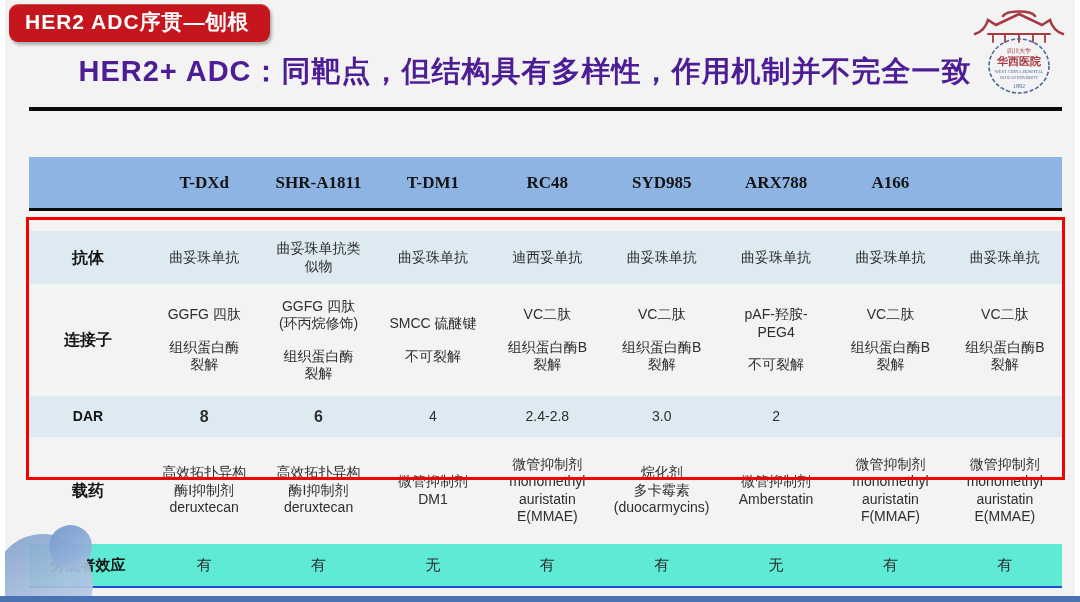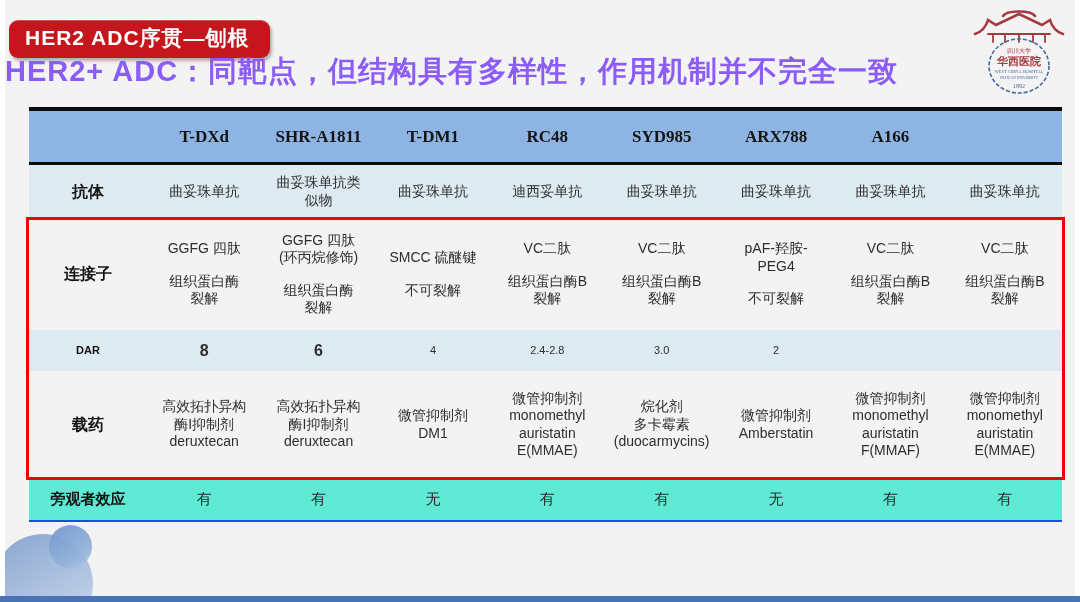--- a/index.html
+++ b/index.html
@@ -7,54 +7,55 @@
     width:1080px;height:602px;position:relative;overflow:hidden;
     background:#ffffff;
     font-family:"Liberation Sans","DejaVu Sans",sans-serif;
   }
   .slide{
     position:absolute;left:5px;right:5px;top:0;bottom:0;
     background:#F3F3F3;overflow:hidden;
   }
   
   .badge{
-    position:absolute;left:4px;top:20px;
+    position:absolute;left:4px;top:4px;
     background:#C4161C;color:#ffffff;
     font-size:21px;font-weight:bold;
     padding:4px 20px 6px 16px;border-radius:9px;
     box-shadow:2px 3px 3px rgba(120,120,120,0.55), inset 0 1px 0 rgba(255,255,255,0.25);
     letter-spacing:1px;
   }
   
   .title{
     position:absolute;left:0;top:52px;width:1040px;
-    font-size:29px;font-weight:bold;color:#8b5cf6;
+    text-align:center;
+    font-size:29px;font-weight:bold;color:#4c1d95;
     letter-spacing:1px;
   }
   
   .logo{position:absolute;right:2px;top:4px;width:108px;height:94px;}
   
   .tbl{
     position:absolute;left:24px;top:107px;width:1033px;
     border-top:4px solid #0b0b0b;
   }
   .row{display:grid;grid-template-columns:118px repeat(8,1fr);}
   .cell{
     display:flex;align-items:center;justify-content:center;
     text-align:center;color:#2e2e2e;font-size:14px;line-height:1.25;
     white-space:pre-line;word-break:break-word;padding:0 3px;
   }
   .rlabel{font-weight:bold;color:#141414;font-size:16px;white-space:normal;}
-  .head{height:51px;background:#8EB4E3;border-bottom:3px solid #0b0b0b;}
+  .head{height:51px;background:#8EB4E3;border-bottom:3px solid #0b0b0b;margin-top:46px;}
   .head .cell{font-family:"Liberation Serif","DejaVu Serif",serif;font-weight:bold;font-size:17px;color:#141414;}
-  .antibody{height:53px;background:#DEEAF1;}
+  .antibody{height:53px;background:#DEEAF1;margin-top:20px;}
   .linker{height:112px;background:transparent;}
   .linker .cell{flex-direction:column;gap:15px;}
   .dar{height:41px;background:#DEEAF1;}
-  .dar .cell{font-size:11px;}
+  .dar .cell{font-size:14px;}
   .dar .b{font-weight:bold;font-size:16px;}
   .payload{height:107px;background:transparent;}
   .bystander{height:42px;background:#5eead4;border-bottom:2px solid #1d4ed8;}
   .bystander .cell{font-size:15px;}
   .redbox{
     position:absolute;left:-3px;width:1039px;top:106px;height:263px;
     box-sizing:border-box;border:3px solid #F40000;pointer-events:none;
   }
   
   .bar{position:absolute;left:-5px;width:1090px;bottom:0;height:6px;background:#4A73B4;z-index:6;}

